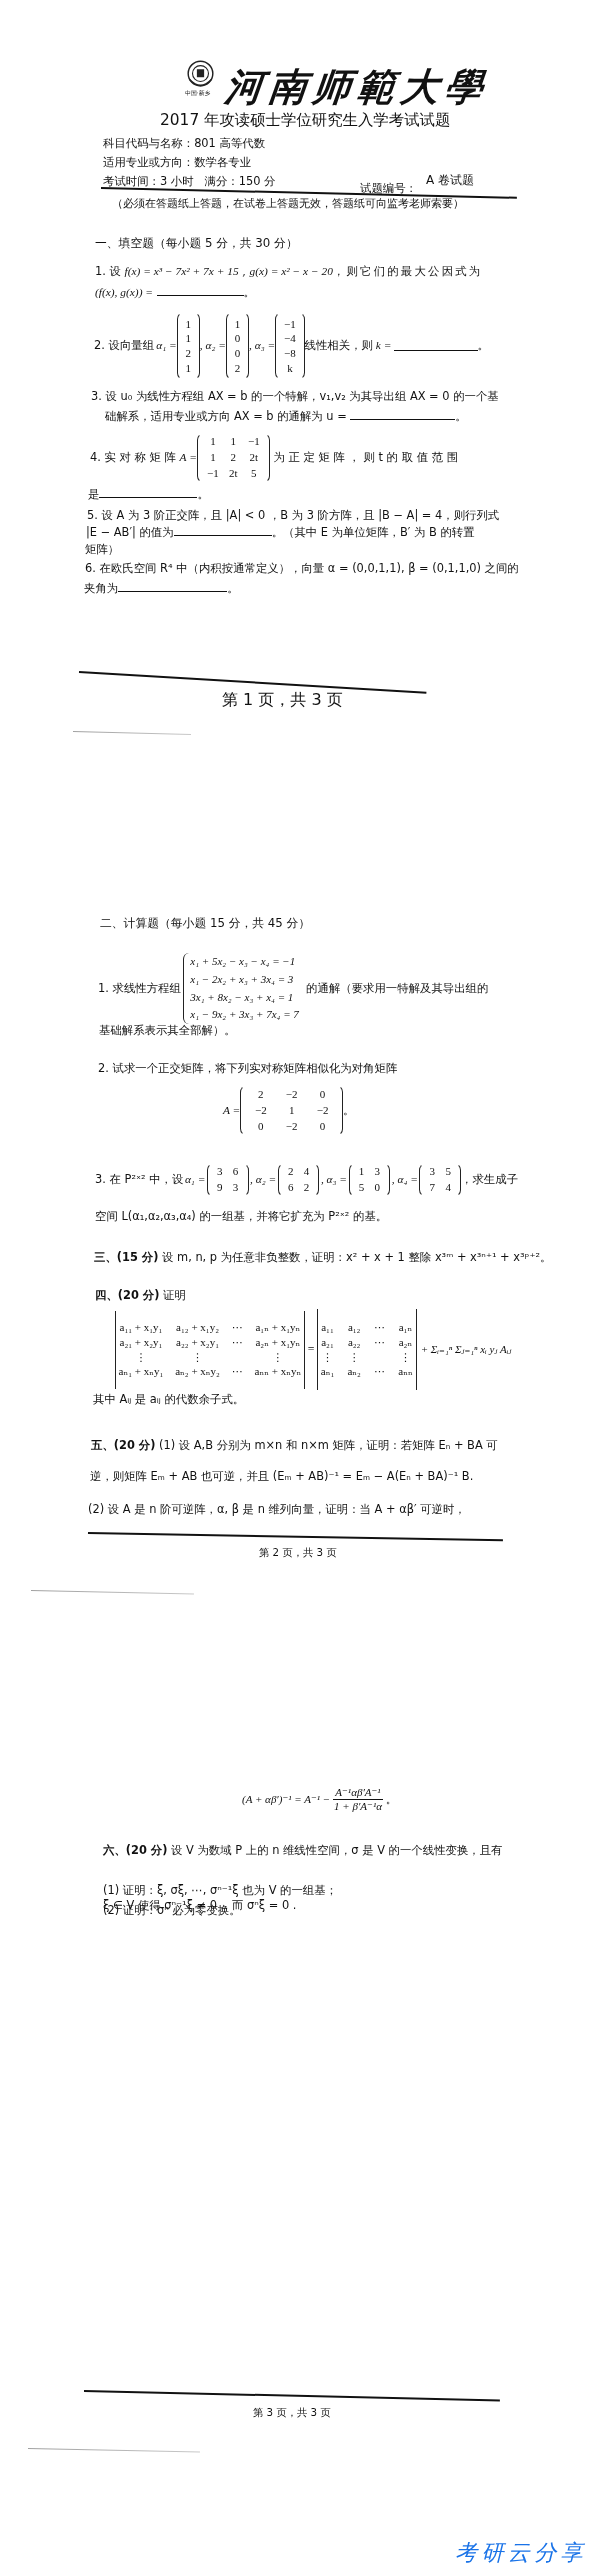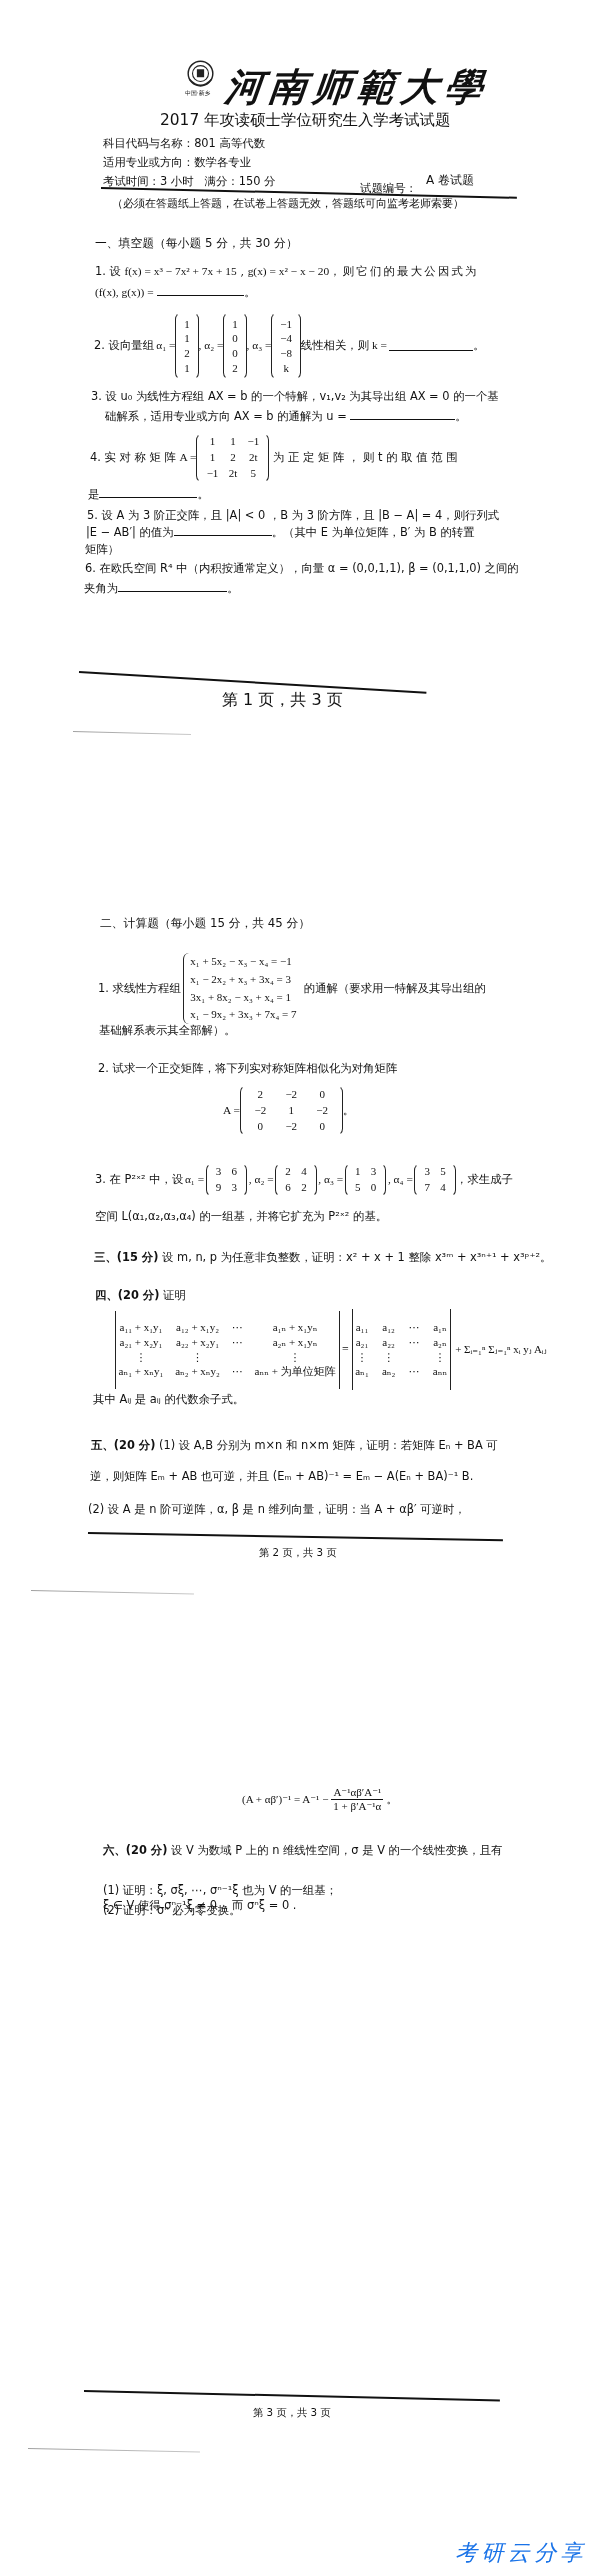--- a/index.html
+++ b/index.html
@@ -1,21 +1,21 @@
 <!DOCTYPE html>
 <html style="font-size:11.8px"><head>
 <meta charset="utf-8">
 <style>
   * { box-sizing: border-box; margin: 0; padding: 0; }
   html, body { width: 607px; height: 2576px; background: #ffffff; }
   body { position: relative; font-family: "DejaVu Serif", "Liberation Serif", serif; color: #111; overflow: hidden; }
   .abs { position: absolute; }
   .cn { font-family: "DejaVu Sans", "Liberation Sans", sans-serif; }
   .serif { font-family: "Liberation Serif", "DejaVu Serif", serif; }
-  .math { font-family: "Liberation Serif", "DejaVu Serif", serif; }
+  .math { font-family: "Liberation Serif", "DejaVu Serif", serif; font-style: italic; }
   .txt { font-size: 11.4px; line-height: 1.55; white-space: nowrap; }
   .blank { display: inline-block; border-bottom: 0.7px solid #111; height: 10.3px; vertical-align: baseline; }
   .rule { position: absolute; height: 1.5px; background: #111; transform-origin: left center; }
   .faint { position: absolute; height: 1.1px; background: linear-gradient(90deg,#888,#bbb); transform-origin: left center; opacity: .8; }
   .logo-text { font-family: "DejaVu Serif", "Liberation Serif", serif; font-size: 38px; font-weight: bold; letter-spacing: 5.9px; font-style: italic; transform: skewX(-6deg); }
   .title { font-size: 15.4px; }
   .meta { font-size: 11.4px; }
   .vec { display: inline-flex; align-items: center; vertical-align: middle; }
   .paren { font-size: 100%; display: inline-block; width: 7.3px; height: 100%; border: 1px solid #222; }
   .pl { border-right: none; border-radius: 7.3px 0 0 7.3px; border-top-color: transparent; border-bottom-color: transparent; }
@@ -290,21 +290,21 @@
         <span class="cell">a₂₂ + x₂y₁</span>
         <span class="cell">⋯</span>
         <span class="cell">a₂ₙ + x₁yₙ</span>
         <span class="cell">⋮</span>
         <span class="cell">⋮</span>
         <span class="cell"></span>
         <span class="cell">⋮</span>
         <span class="cell">aₙ₁ + xₙy₁</span>
         <span class="cell">aₙ₂ + xₙy₂</span>
         <span class="cell">⋯</span>
-        <span class="cell">aₙₙ + 为单位矩阵</span>
+        <span class="cell">aₙₙ + xₙyₙ</span>
       </span>
     <span class="bar"></span>
   </span>
   <span class="serif" style="margin:0 2.9px;font-size:11.8px;">=</span>
   <span class="vec" style="height:81px;">
     <span class="bar"></span>
     <span class="mtx" id="det-rhs" style="grid-template-columns:auto auto auto auto;gap:0 13.2px;">
         <span class="cell">a₁₁</span>
         <span class="cell">a₁₂</span>
         <span class="cell">⋯</span>

